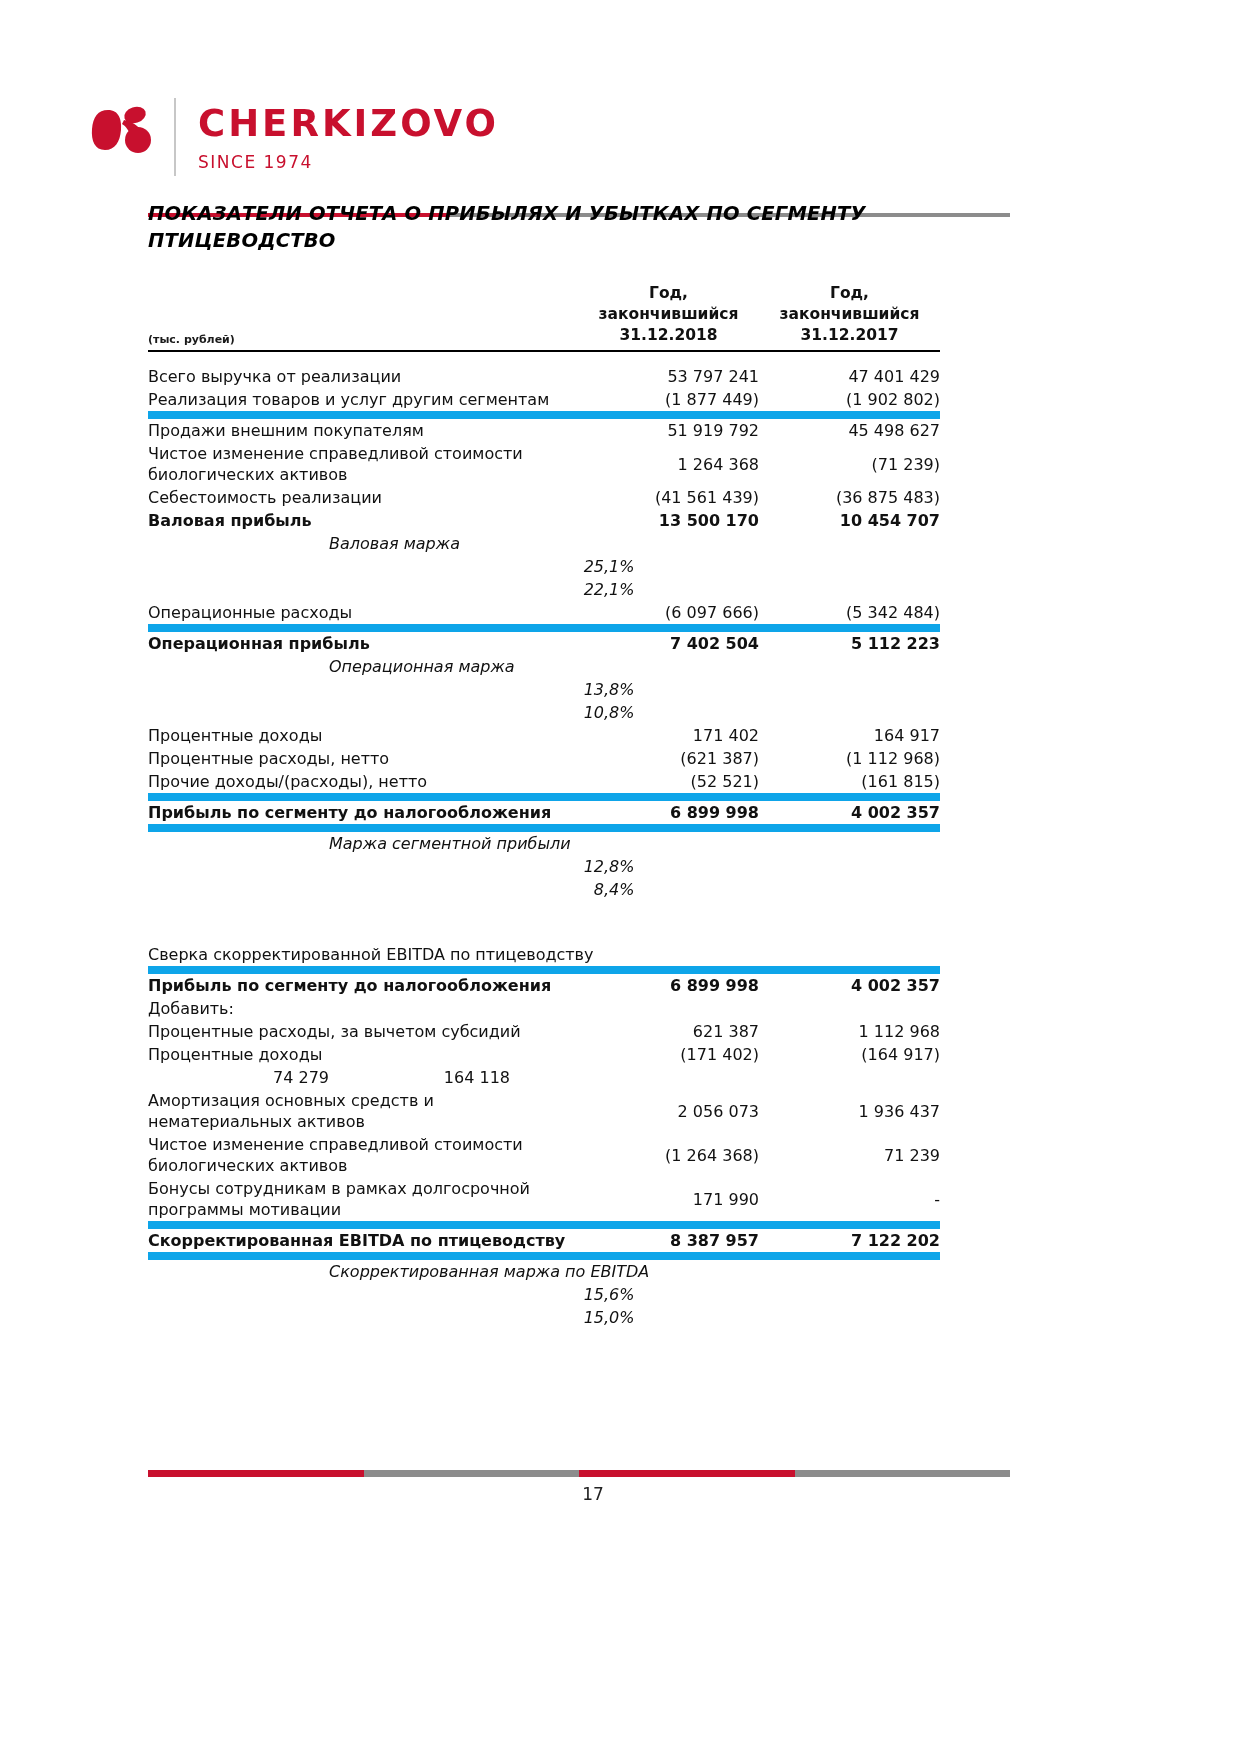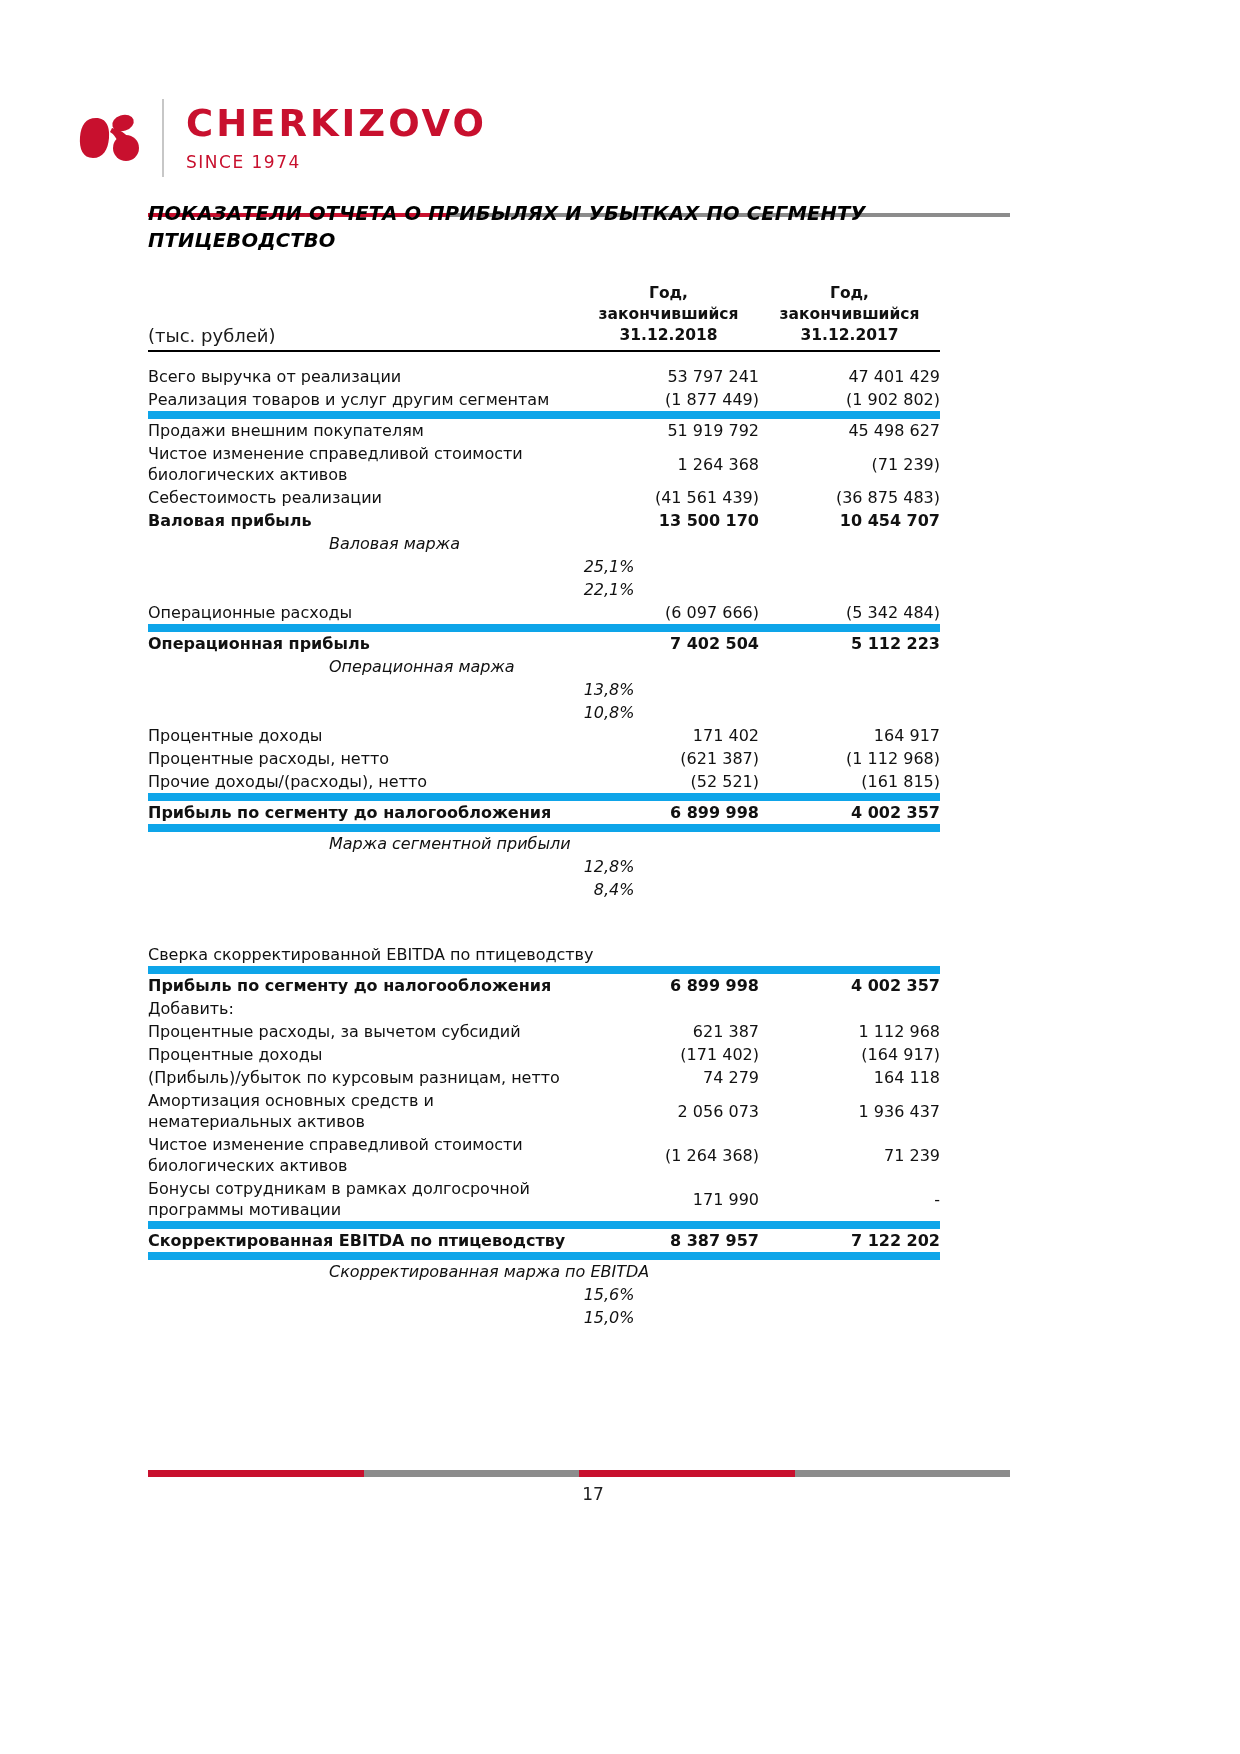--- a/index.html
+++ b/index.html
@@ -4,21 +4,21 @@
 <style>
   html,body{margin:0;padding:0;}
   body{
     width:1240px;height:1754px;position:relative;background:#ffffff;
     font-family:"DejaVu Sans","Liberation Sans",sans-serif;color:#111;
     overflow:hidden;
   }
   .page{position:absolute;inset:0;}
 
   
-  .logo{position:absolute;left:76px;top:98px;display:flex;align-items:center;height:80px;}
+  .logo{position:absolute;left:88px;top:98px;display:flex;height:80px;}
   .logo-mark{width:68px;height:64px;flex:0 0 auto;}
   .logo-divider{width:2px;height:78px;background:#c7c7c7;margin:0 22px 0 18px;}
   .logo-textblock{display:flex;flex-direction:column;justify-content:center;}
   .logo-brand{
     color:var(--accent,#c8102e);font-weight:bold;font-size:37px;letter-spacing:3px;line-height:40px;
   }
   .logo-tagline{
     color:var(--accent,#c8102e);font-weight:normal;font-size:17px;letter-spacing:1.5px;margin-top:8px;
   }
 
@@ -27,21 +27,21 @@
   .title-rule{position:absolute;left:0;top:13px;width:100%;height:4px;background:var(--gray,#8c8c8c);z-index:0;}
   .title-rule-red{position:absolute;left:0;top:13px;width:302px;height:4px;background:var(--accent,#c8102e);z-index:1;}
   .page-title{
     position:relative;z-index:2;font-weight:bold;font-size:19.5px;line-height:27px;
     white-space:pre-line;letter-spacing:.2px;color:#000;
   }
 
   
   .fin-table{position:absolute;left:148px;top:283px;width:792px;font-size:16px;}
   .thead{display:flex;align-items:flex-end;border-bottom:2px solid #000;padding-bottom:4px;}
-  .thead .unit{width:430px;font-size:18px;color:#1a1a1a;}
+  .thead .unit{width:430px;font-size:11px;color:#1a1a1a;font-weight:bold;}
   .thead .colhead{
     width:181px;text-align:center;font-weight:bold;white-space:pre-line;line-height:21px;font-size:15.5px;
   }
   .tbody{padding-top:13px;}
   .trow{display:flex;align-items:center;line-height:21px;}
   .trow .cell{padding:1px 0;}
   .trow .label{width:430px;white-space:pre-line;}
   .trow .v{width:181px;text-align:right;white-space:pre;}
   .trow.bold{font-weight:bold;}
   .trow.italic{font-style:italic;flex-direction:column;}
@@ -192,21 +192,20 @@
           <div class="cell label">Процентные расходы, за вычетом субсидий</div>
           <div class="cell v">621 387</div>
           <div class="cell v">1 112 968</div>
         </div>
         <div class="trow">
           <div class="cell label">Процентные доходы</div>
           <div class="cell v">(171 402)</div>
           <div class="cell v">(164 917)</div>
         </div>
         <div class="trow">
-          <div class="cell label">(Прибыль)/убыток по курсовым разницам, нетто</div>
           <div class="cell v">74 279</div>
           <div class="cell v">164 118</div>
         </div>
         <div class="trow">
           <div class="cell label">Амортизация основных средств и
 нематериальных активов</div>
           <div class="cell v">2 056 073</div>
           <div class="cell v">1 936 437</div>
         </div>
         <div class="trow">

